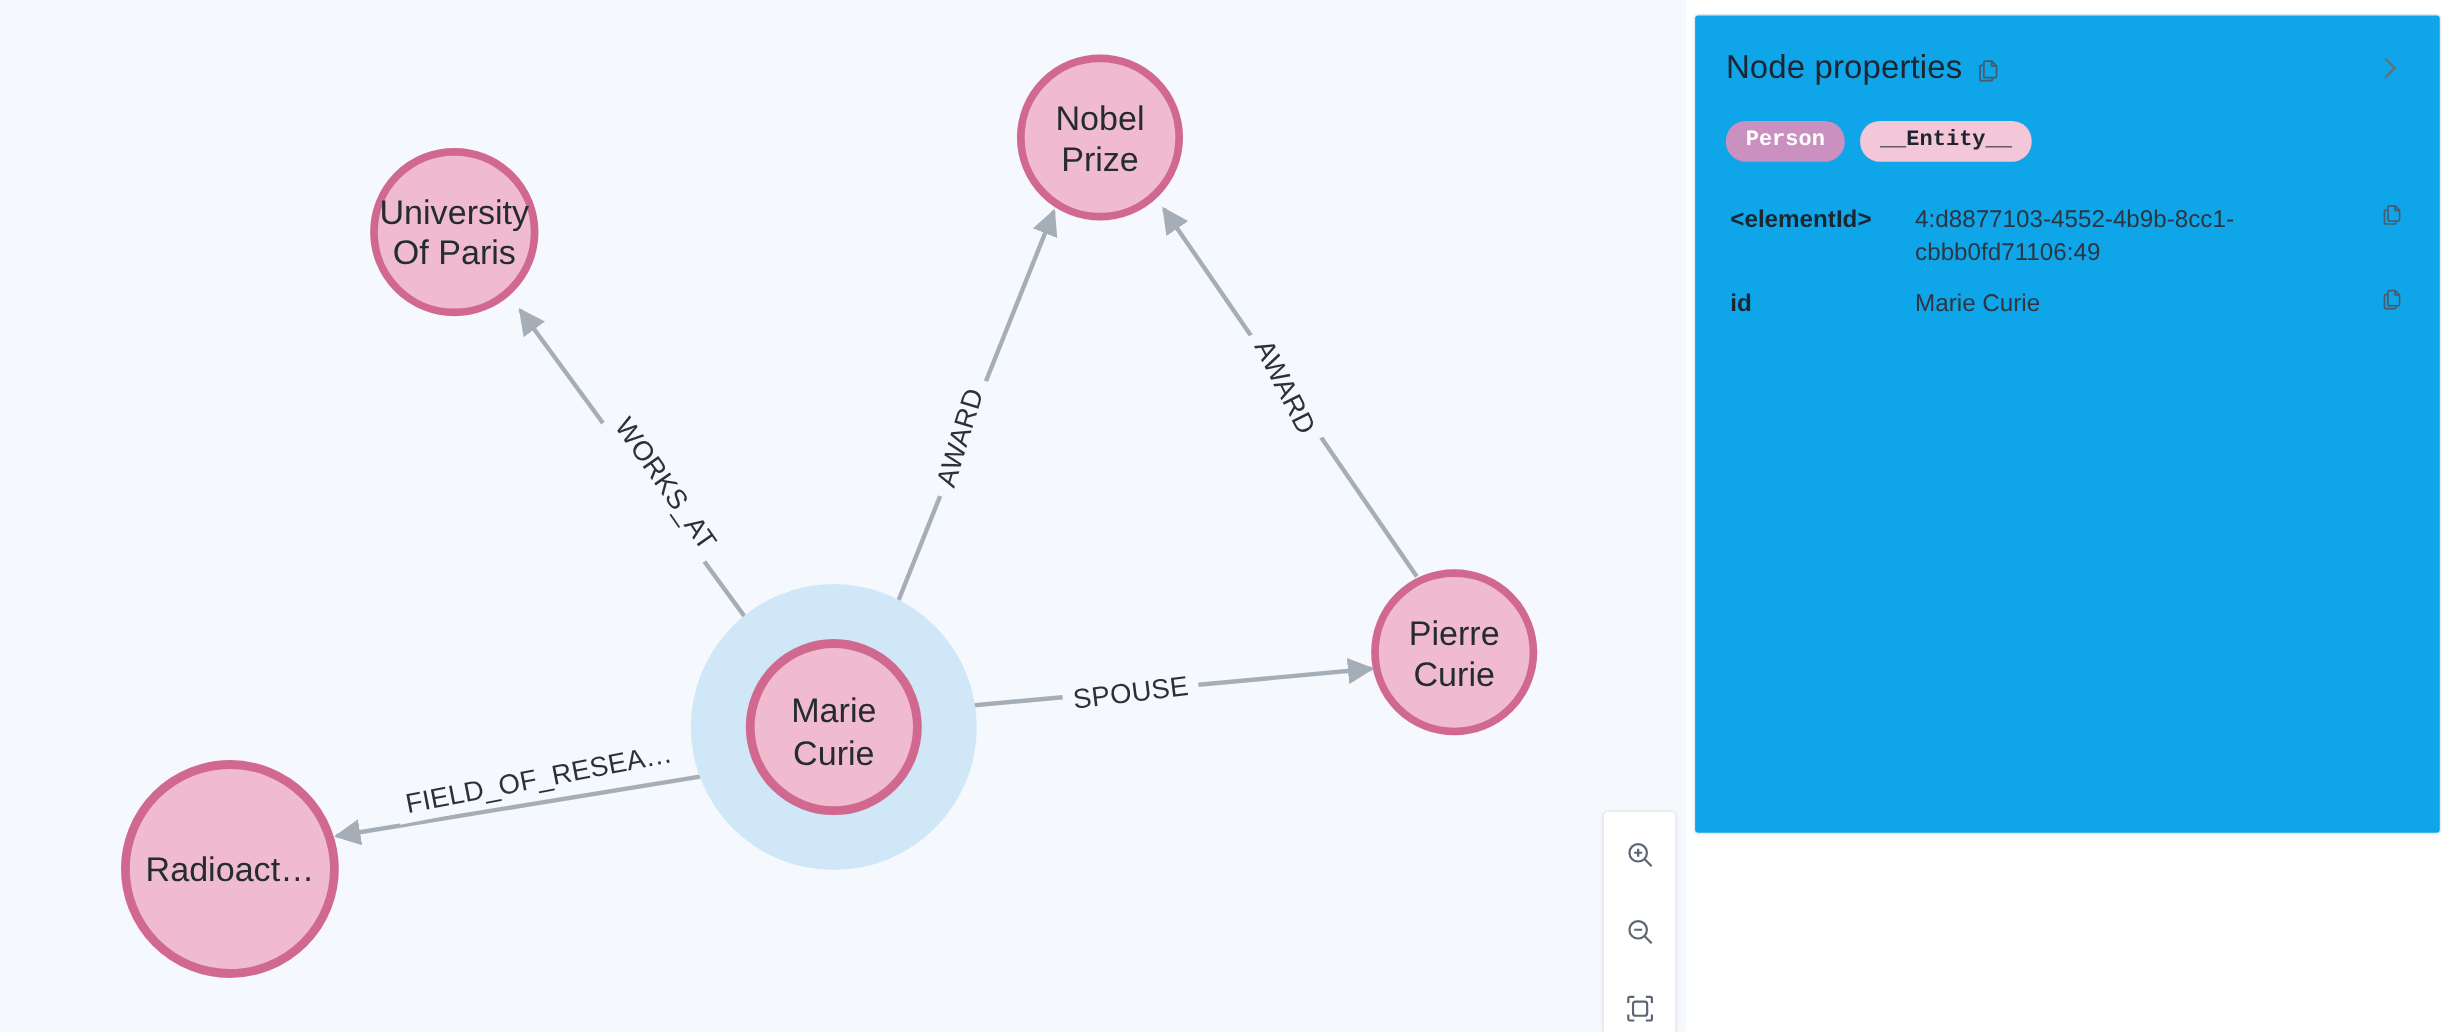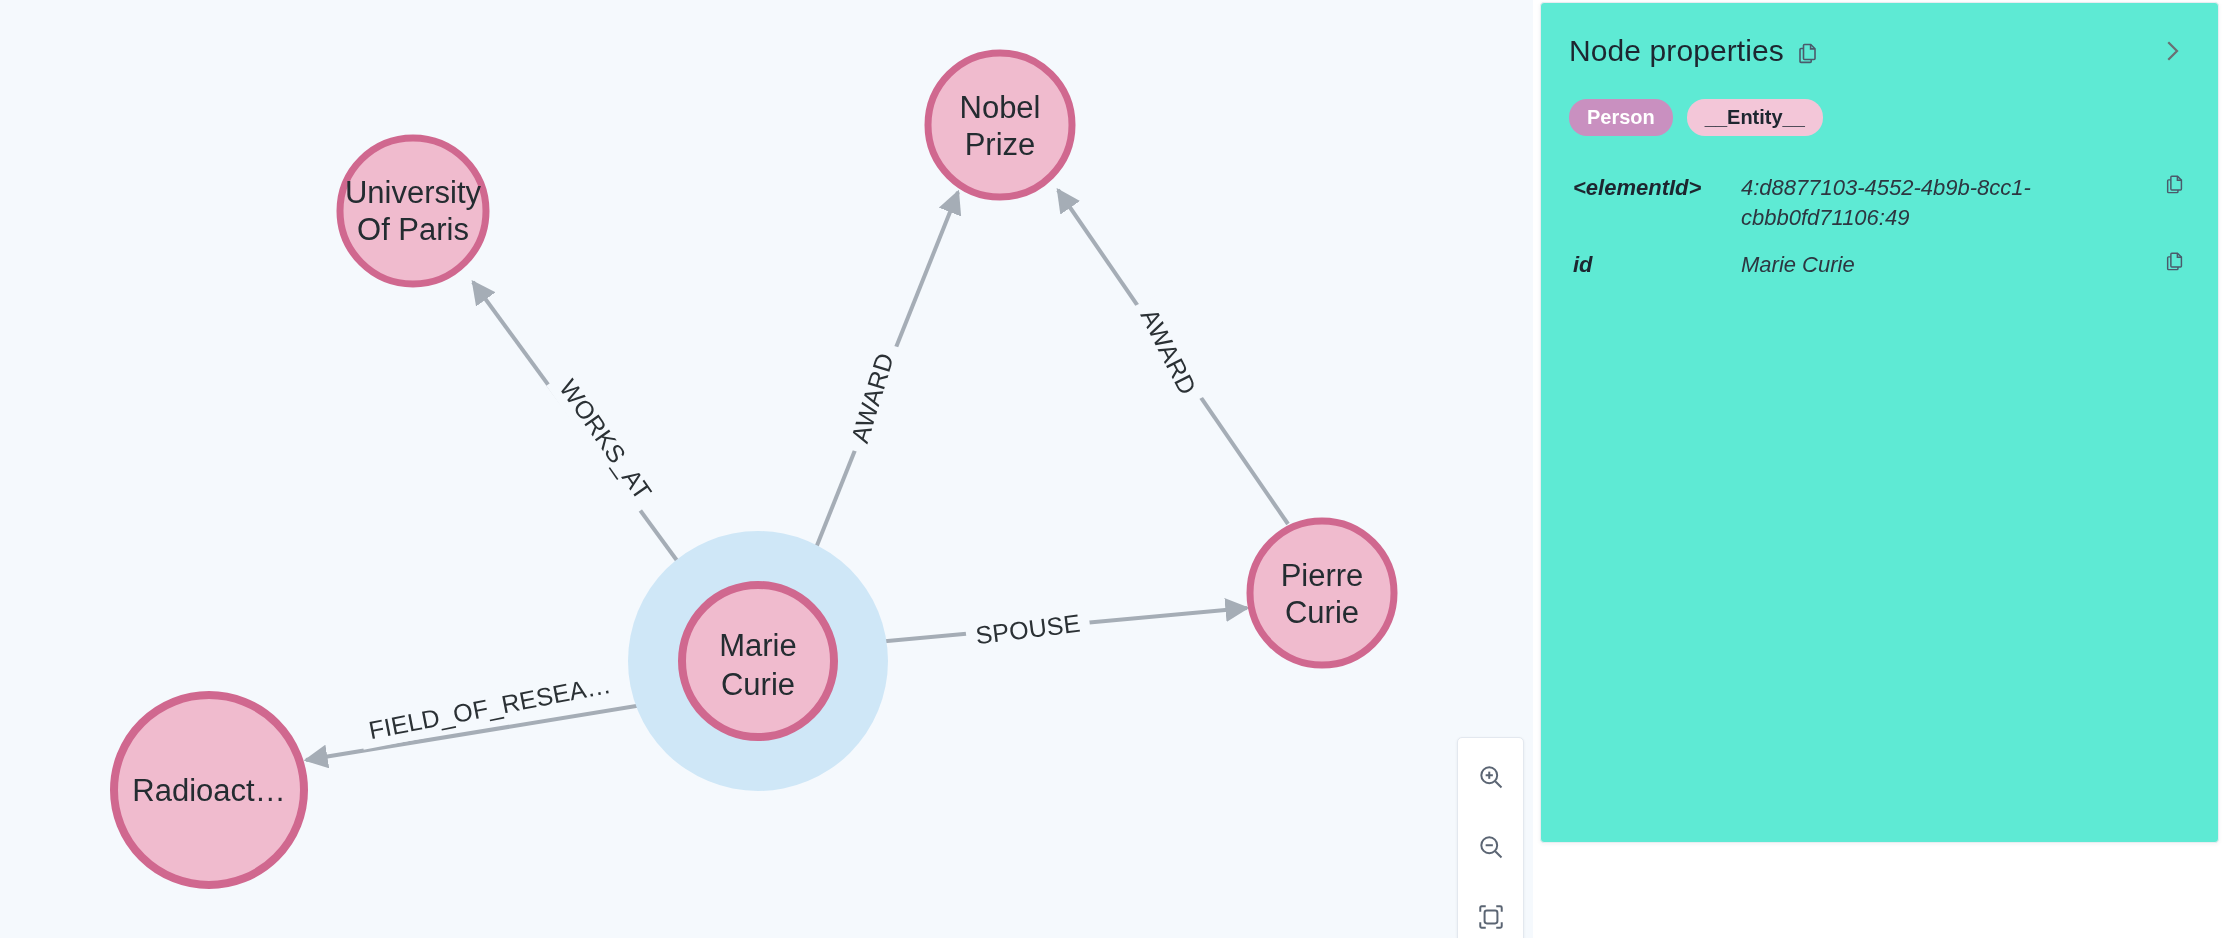--- a/index.html
+++ b/index.html
@@ -63,23 +63,23 @@
     cursor: pointer;
     background: transparent;
     border: none;
     border-radius: 4px;
   }
   .zoom-btn svg { stroke: #5b6573; fill: none; stroke-width: 1.7; }
 
   
   #properties-panel {
     position: absolute;
-    left: 1540px; top: 2px;
-    width: 679px; height: 841px;
-    background: #5eead4;
+    left: 1540px; top: 13px;
+    width: 679px; height: 745px;
+    background: #0ea5e9;
     border: 1px solid #e8ecf1;
     border-radius: 4px;
     box-shadow: 0 1px 4px rgba(30,40,60,0.06);
     padding: 26px 28px 0 28px;
     overflow: hidden;
     z-index: 6;
   }
   .panel-header {
     display: flex;
     align-items: center;
@@ -117,30 +117,31 @@
   }
   .label-chip {
     border-radius: 18px;
     padding: 7px 18px 8px 18px;
     font-size: 20px;
     font-weight: bold;
     line-height: 1.1;
     white-space: nowrap;
     cursor: pointer;
     user-select: none;
+    font-family: Liberation Mono, monospace;
   }
   .chip-person { background: #c990c0; color: #ffffff; }
   .chip-entity { background: #f3c6d8; color: #1d2630; }
 
   .props-table {
     margin-top: 28px;
     width: 100%;
     border-collapse: collapse;
   }
-  .props-table tr { vertical-align: top; font-style: italic; }
+  .props-table tr { vertical-align: top; }
   .props-table tr.alt { background: #f7f8fa; }
   .props-table td {
     padding: 9px 0 9px 0;
     font-size: 22px;
     line-height: 1.35;
   }
   .prop-key {
     width: 172px;
     font-weight: bold;
     color: #1d2630;

